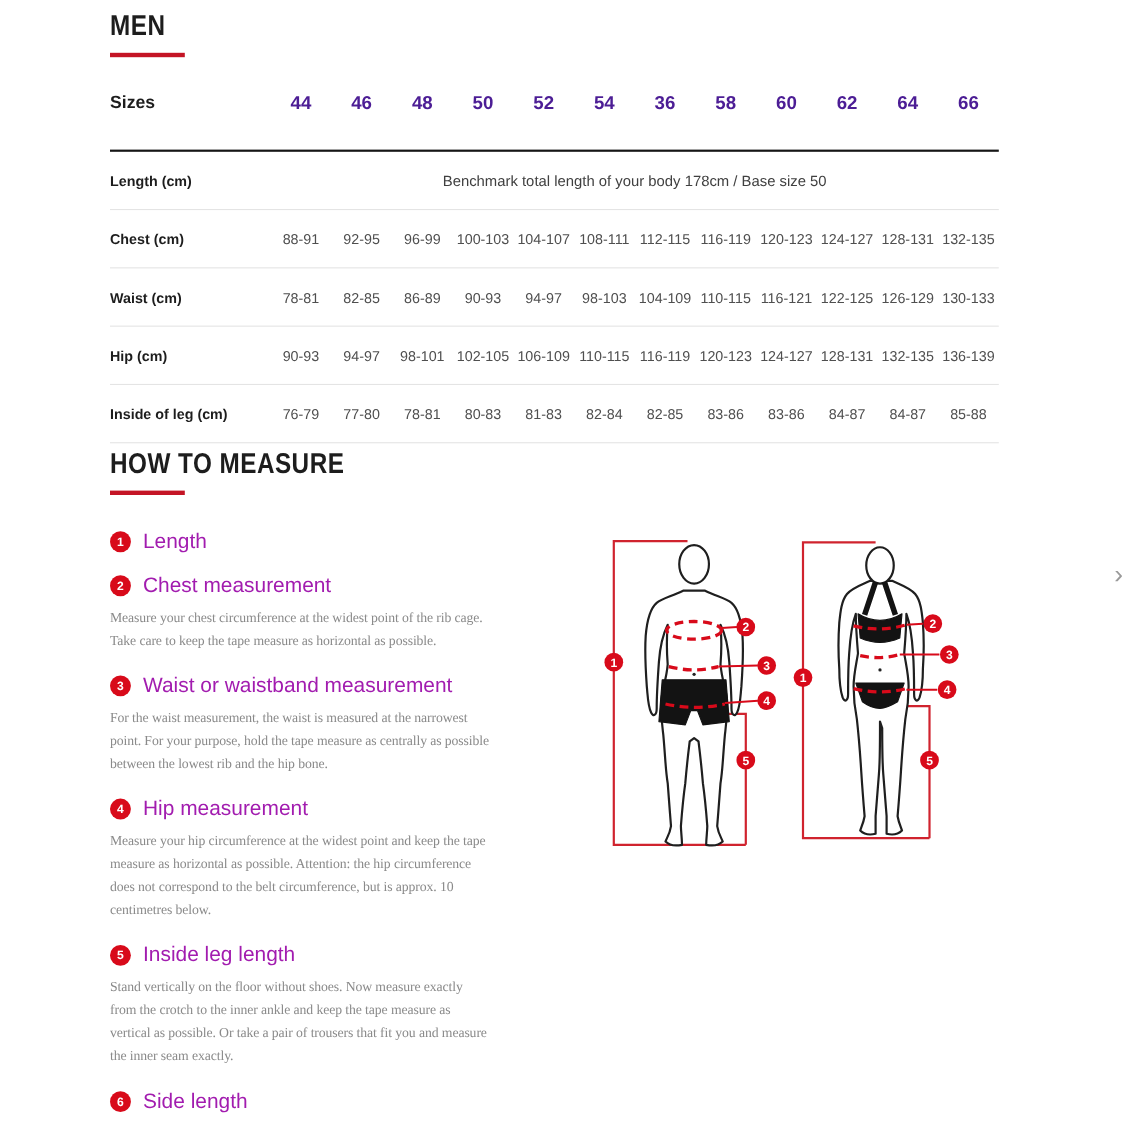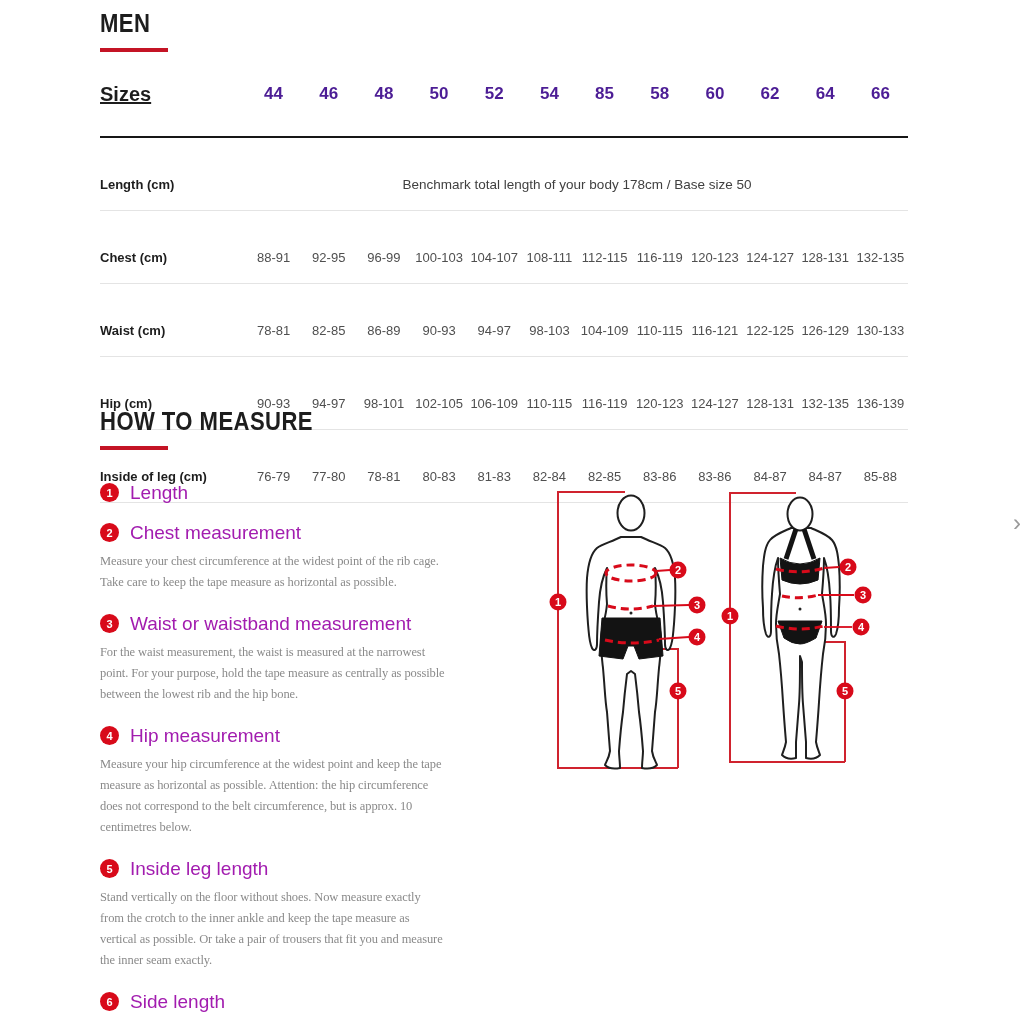--- a/index.html
+++ b/index.html
@@ -18,25 +18,25 @@
   .red-underline{width:68px;height:4px;background:#c41425;margin-top:9px;}
 
   
   .men-sec{position:absolute;left:100px;top:8px;width:808px;}
   .size-table{width:808px;}
   .trow{
     display:grid;grid-template-columns:146px repeat(12,1fr);
     align-items:center;
   }
   .trow.header{height:84px;border-bottom:2px solid #161616;}
-  .trow.data{height:52px;border-bottom:1px solid #e4e4e4;margin-top:20px;}
+  .trow.data{height:52px;border-bottom:1px solid #e4e4e4;}
   .cell{font-size:13px;color:#4f4f4f;text-align:center;white-space:nowrap;}
   .cell.lbl{font-weight:700;color:#1d1d1d;text-align:left;font-size:13px;}
   .cell.szhead{font-size:17px;font-weight:700;color:#4c1d95;}
-  .cell.sizes-lbl{font-size:20px;font-weight:700;color:#1d1d1d;text-align:left;text-decoration:underline;}
+  .cell.sizes-lbl{font-size:16px;font-weight:700;color:#1d1d1d;text-align:left;}
   .cell.benchmark{grid-column:2 / -1;text-align:center;color:#404040;font-size:13.5px;}
 
   
   .how-sec{position:absolute;left:100px;top:406px;width:346px;}
   .m-item{display:flex;align-items:flex-start;gap:11px;margin-top:21px;}
   .m-item.first{margin-top:33px;}
   .num-badge{
     width:19px;height:19px;border-radius:50%;background:#d80a1a;color:#fff;
     font-size:11px;font-weight:700;display:flex;align-items:center;justify-content:center;
     flex-shrink:0;margin-top:0;
@@ -76,21 +76,21 @@
 
     <div class="size-table">
       <div class="trow header">
         <div class="cell sizes-lbl">Sizes</div>
         <div class="cell szhead">44</div>
         <div class="cell szhead">46</div>
         <div class="cell szhead">48</div>
         <div class="cell szhead">50</div>
         <div class="cell szhead">52</div>
         <div class="cell szhead">54</div>
-        <div class="cell szhead">85</div>
+        <div class="cell szhead">36</div>
         <div class="cell szhead">58</div>
         <div class="cell szhead">60</div>
         <div class="cell szhead">62</div>
         <div class="cell szhead">64</div>
         <div class="cell szhead">66</div>
       </div>
 
       <div class="trow data">
         <div class="cell lbl">Length (cm)</div>
         <div class="cell benchmark">Benchmark total length of your body 178cm / Base size 50</div>

